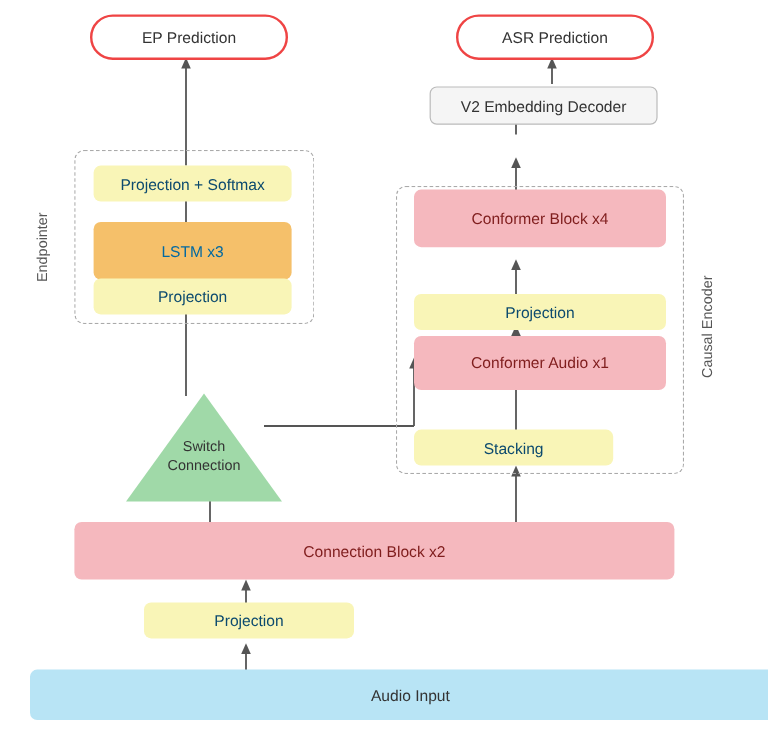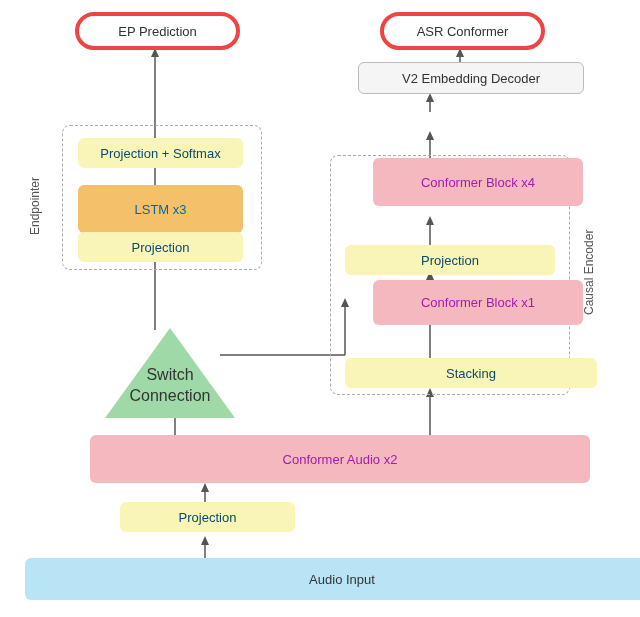--- a/index.html
+++ b/index.html
@@ -23,43 +23,42 @@
     .box {
       position: absolute;
       display: flex;
       align-items: center;
       justify-content: center;
       text-align: center;
       border-radius: 6px;
     }
 
     .box-blue-outline {
-      border: 4px solid #ef4444;
+      border: 2px solid #ef4444;
       border-radius: 20px;
       background: #fff;
       color: #333;
     }
 
     .box-yellow {
       background: #f9f5b7;
       border: none;
       color: #0c4a6e;
     }
 
     .box-orange {
       background: #f5c06a;
       border: none;
       color: #0369a1;
     }
 
     .box-pink {
       background: #f5b8be;
       border: none;
-      color: #a21caf;
-      margin-left: 28px;
+      color: #7f1d1d;
     }
 
     .box-light-blue {
       background: #b8e4f5;
       border: none;
       color: #333;
     }
 
     .box-gray-outline {
       border: 1.5px solid #bbb;
@@ -156,24 +155,24 @@
     <line x1="220" y1="355" x2="345" y2="355" stroke="#555" stroke-width="1.5"></line>
     <line x1="345" y1="355" x2="345" y2="305" stroke="#555" stroke-width="1.5"></line>
     <polygon points="345,298 341,307 349,307" fill="#555"></polygon>
   </svg>
 
   <div class="box box-blue-outline" style="left:75px; top:12px; width:165px; height:38px;">
     <span>EP Prediction</span>
   </div>
 
   <div class="box box-blue-outline" style="left:380px; top:12px; width:165px; height:38px;">
-    <span>ASR Conformer</span>
-  </div>
-
-  <div class="box box-gray-outline" style="left:358px; top:62px; width:226px; height:32px;">
+    <span>ASR Prediction</span>
+  </div>
+
+  <div class="box box-gray-outline" style="left:358px; top:72px; width:190px; height:32px;">
     <span>V2 Embedding Decoder</span>
   </div>
 
 
   <div class="dashed-container" style="left:62px; top:125px; width:200px; height:145px;">
   </div>
 
   <div class="container-label" style="left:28px; top:155px; height:80px;">
     <span>Endpointer</span>
   </div>
@@ -199,36 +198,36 @@
 
   <div class="box box-pink" style="left:345px; top:158px; width:210px; height:48px;">
     <span>Conformer Block x4</span>
   </div>
 
   <div class="box box-yellow" style="left:345px; top:245px; width:210px; height:30px;">
     <span>Projection</span>
   </div>
 
   <div class="box box-pink" style="left:345px; top:280px; width:210px; height:45px;">
-    <span>Conformer Block x1</span>
-  </div>
-
-  <div class="box box-yellow" style="left:345px; top:358px; width:252px; height:30px;">
+    <span>Conformer Audio x1</span>
+  </div>
+
+  <div class="box box-yellow" style="left:345px; top:358px; width:166px; height:30px;">
     <span>Stacking</span>
   </div>
 
   <div class="triangle-container" style="position:absolute; left:105px; top:325px; width:130px; height:95px;">
     <div style="width:0; height:0; border-left:65px solid transparent; border-right:65px solid transparent; border-bottom:90px solid #a0d9a8;"></div>
-    <div style="position:absolute; top:40px; text-align:center; width:100px; left:15px; font-size:16px; color:#333; line-height:1.3;">
+    <div style="position:absolute; top:40px; text-align:center; width:100px; left:15px; font-size:12px; color:#333; line-height:1.3;">
       Switch<br>Connection
     </div>
   </div>
 
   <div class="box box-pink" style="left:62px; top:435px; width:500px; height:48px;">
-    <span>Conformer Audio x2</span>
+    <span>Connection Block x2</span>
   </div>
 
   <div class="box box-yellow" style="left:120px; top:502px; width:175px; height:30px;">
     <span>Projection</span>
   </div>
 
   <div class="box box-light-blue" style="left:25px; top:558px; width:634px; height:42px;">
     <span>Audio Input</span>
   </div>
 

